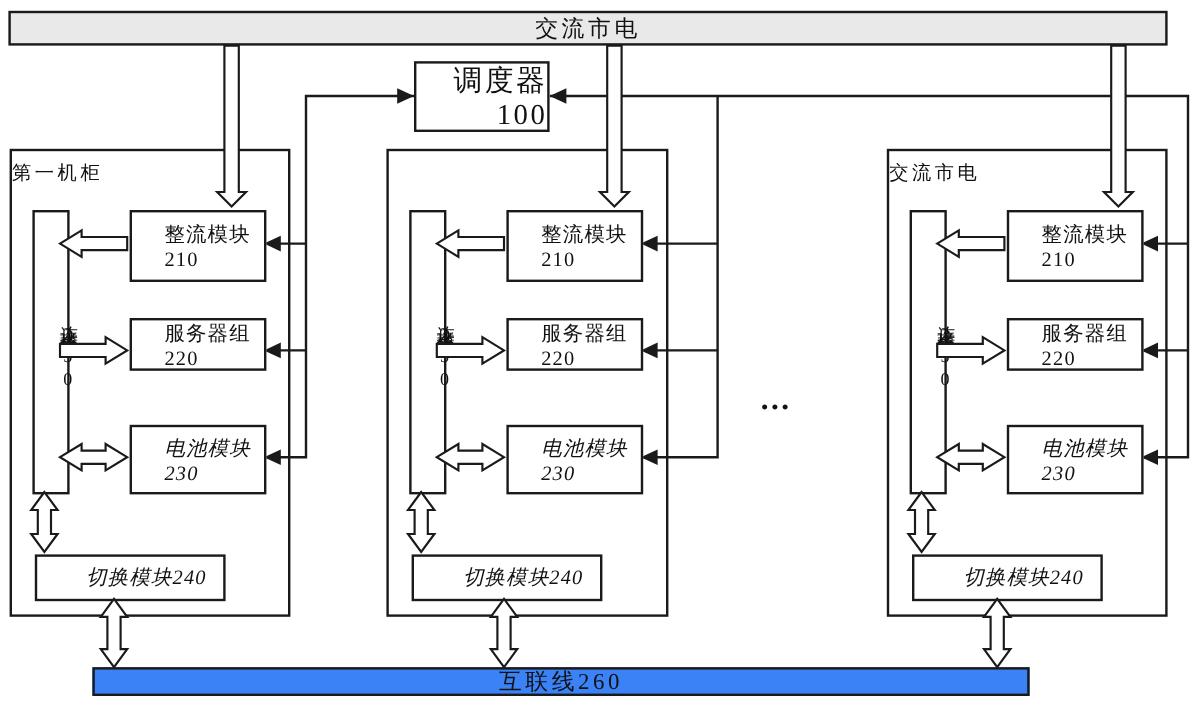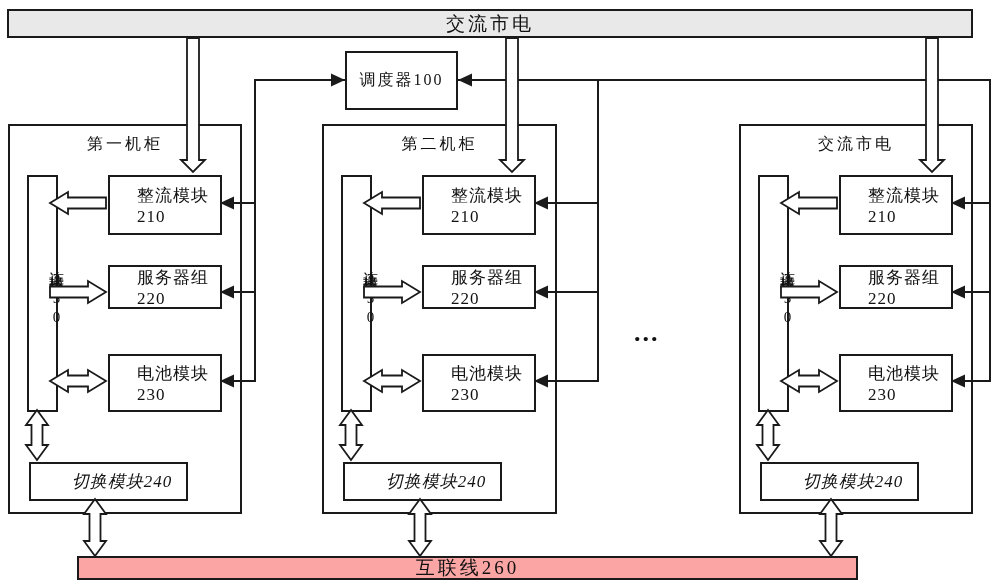--- a/index.html
+++ b/index.html
@@ -9,40 +9,40 @@
   }
   .layer{position:absolute;left:0;top:0;width:1000px;height:586px;pointer-events:none;}
   #connectors{z-index:1;}
   #hollow-arrows{z-index:3;}
   .box{
     position:absolute;box-sizing:border-box;border:2px solid #1a1a1a;background:#fff;
     display:flex;align-items:center;justify-content:center;z-index:2;
   }
   .bar{letter-spacing:3px;font-size:19px;}
   .top-bar{left:7px;top:9px;width:966px;height:29px;background:#e9e9e9;}
-  .bottom-bar{left:77px;top:556px;width:781px;height:24px;background:#fca5a5;}
-  .scheduler{left:345px;top:51px;width:113px;height:59px;font-size:16px;letter-spacing:2px;text-align:right;}
+  .bottom-bar{left:77px;top:556px;width:781px;height:24px;background:#3b82f6;}
+  .scheduler{left:345px;top:51px;width:113px;height:59px;font-size:24px;letter-spacing:2px;text-align:right;}
   .cabinet{
     position:absolute;top:124px;width:234px;height:390px;box-sizing:border-box;
     border:2px solid #1a1a1a;background:transparent;z-index:2;
   }
   .cab-1{left:8px;} .cab-2{left:322px;width:235px;} .cab-3{left:739px;}
   .cab-label{
-    position:absolute;left:0;top:8px;width:100%;height:24px;text-align:center;
+    position:absolute;left:0;top:8px;width:100%;height:24px;
     font-size:16px;letter-spacing:3px;
   }
   .conn{left:17px;top:49px;width:25px;height:237px;}
   .vlabel{
     writing-mode:vertical-rl;text-orientation:upright;font-size:15px;
     letter-spacing:3px;line-height:25px;
   }
   .module{width:114px;left:98px;font-size:17px;letter-spacing:1px;}
   .m210{top:49px;height:60px;}
   .m220{top:139px;height:44px;}
-  .m230{top:228px;height:58px;}
+  .m230{top:228px;height:58px;font-style:italic;}
   .m240{left:19px;top:336px;width:159px;height:39px;font-size:17px;letter-spacing:1px;font-style:italic;}
   .cabinet .box{border-width:2px;padding-left:27px;}
   .ellipsis{
     position:absolute;left:634px;top:318px;z-index:2;font-size:26px;font-weight:bold;
     letter-spacing:2px;
   }
 </style>
 </head>
 <body>
 
@@ -92,21 +92,20 @@
     </div>
     <div class="box module m230">
       <span>电池模块230</span>
     </div>
     <div class="box module m240">
       <span>切换模块240</span>
     </div>
   </div>
 
   <div class="cabinet cab-2">
-    <div class="cab-label">第二机柜</div>
     <div class="box conn">
       <span class="vlabel">连接模块250</span>
     </div>
     <div class="box module m210">
       <span>整流模块210</span>
     </div>
     <div class="box module m220">
       <span>服务器组220</span>
     </div>
     <div class="box module m230">

